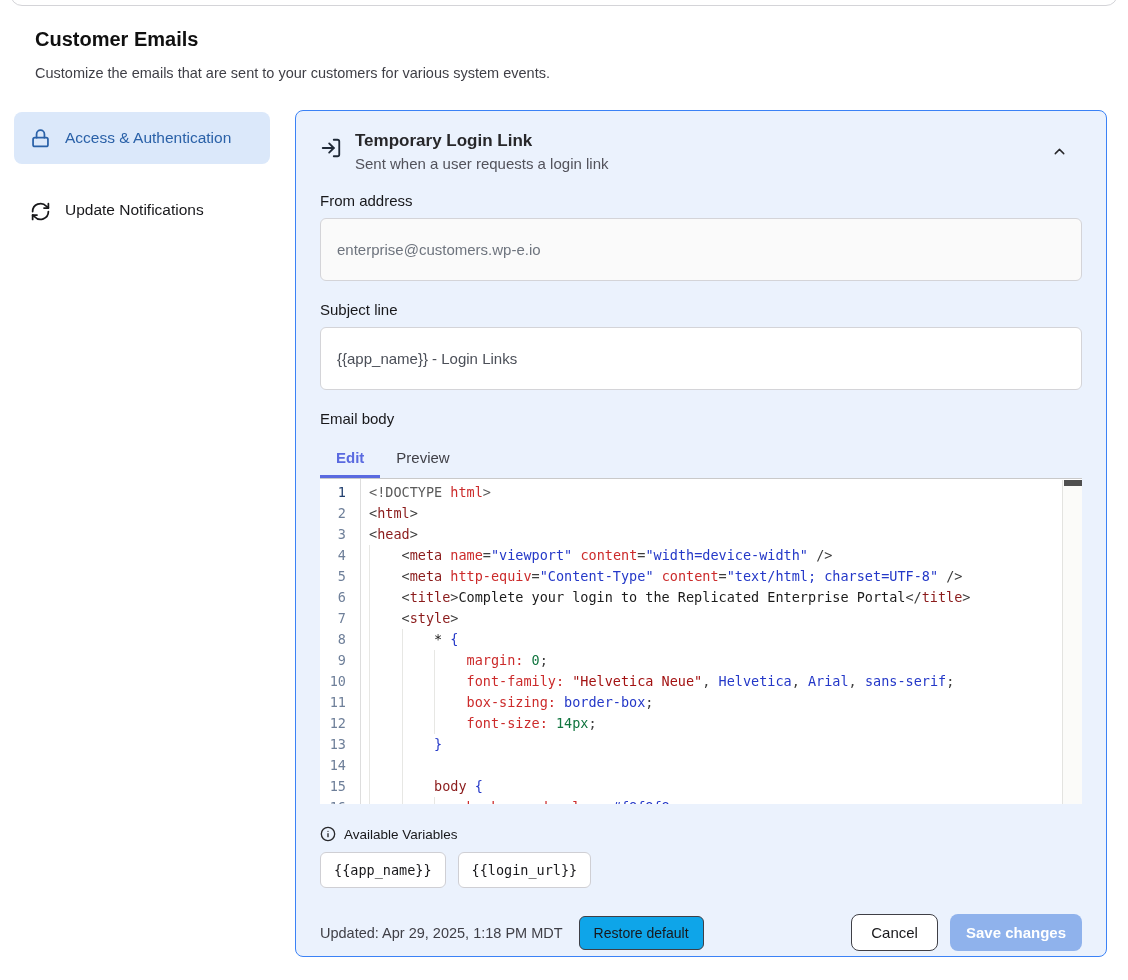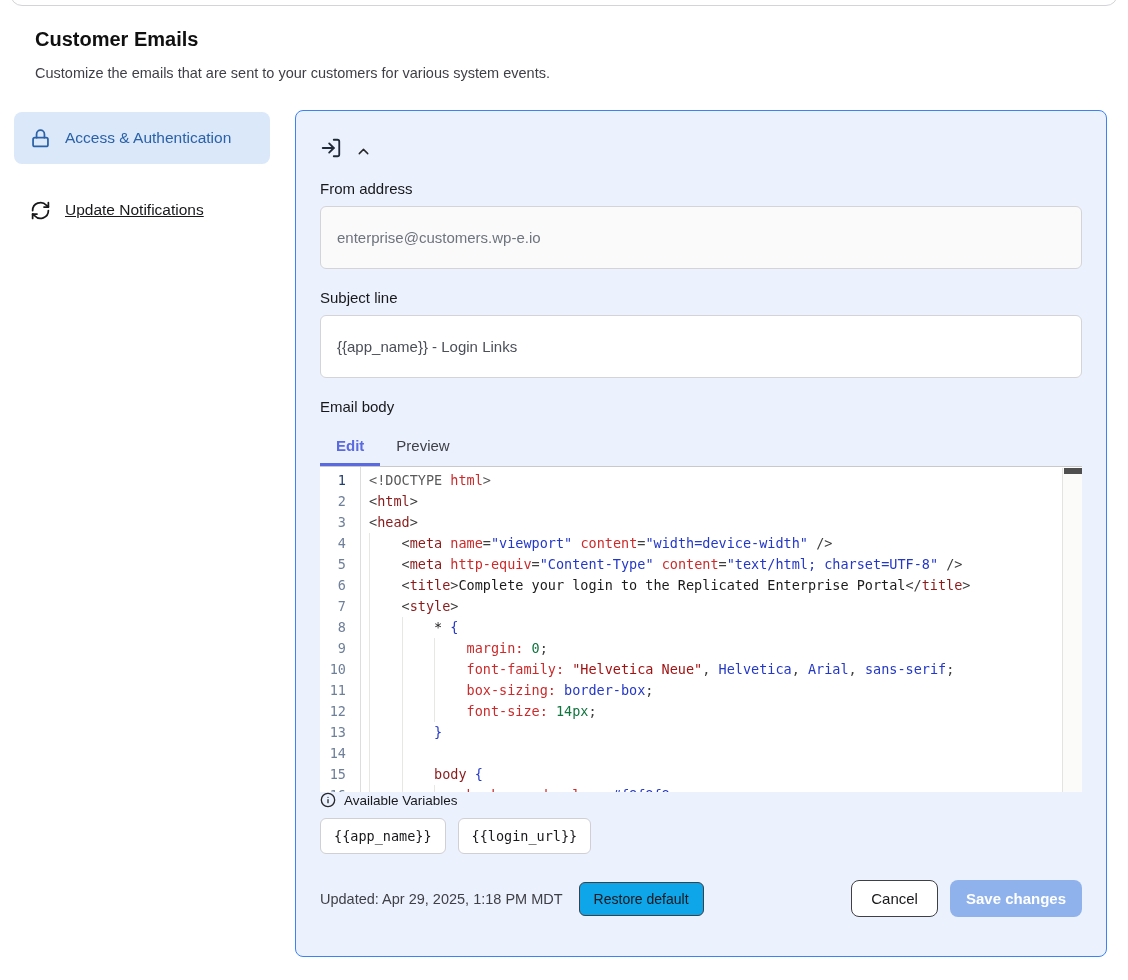--- a/index.html
+++ b/index.html
@@ -11,21 +11,21 @@
     border:1px solid #d4d4d8; border-radius:12px; background:#fff; }
 
   .page-title { position:absolute; left:35px; top:28px; font-size:20px; font-weight:700; color:#101010; }
   .page-sub { position:absolute; left:35px; top:65px; font-size:14.5px; color:#3f3f46; }
 
   
   .sidebar { position:absolute; left:14px; top:112px; width:256px; }
   .side-item { display:flex; gap:14px; padding:14px 16px; border-radius:8px; cursor:pointer;
     font-size:15.5px; font-weight:500; color:#18181b; align-items:flex-start; line-height:1.55; }
   .side-item.active { background:#dbe8fa; color:#2a61a8; }
-  .side-item + .side-item { margin-top:20px; align-items:center;text-decoration:underline; }
+  .side-item + .side-item { margin-top:20px; align-items:flex-end; }
   .side-item .icon { flex:none; width:21px; height:21px; margin-top:2px; }
   .side-item + .side-item .icon { margin-top:0; }
   svg.ic { display:block; width:100%; height:100%; fill:none; stroke:currentColor;
     stroke-width:2; stroke-linecap:round; stroke-linejoin:round; }
 
   
   .panel { position:absolute; left:295px; top:110px; width:812px; height:847px;
     background:#ebf2fd; border:1px solid #3b82f6; border-radius:8px; padding:20px 24px; }
 
   .panel-header { display:flex; gap:13px; margin-bottom:20px; }
@@ -66,21 +66,21 @@
   .tok-brace { color:#2438c8; }
   .tok-cssstr { color:#a31212; }
   .tok-num { color:#11753f; }
   .tok-text { color:#1b1b1b; }
   .tok-sp { color:#1b1b1b; }
   .scrollbar { position:absolute; top:1px; right:0; bottom:0; width:20px;
     background:#fbfbf9; border-left:1px solid #e3e3e0; }
   .scroll-thumb { position:absolute; top:0; left:1px; right:0; height:6px; background:#4f4f4f; cursor:grab; }
 
   
-  .vars-label { display:flex; align-items:center; gap:8px; 
+  .vars-label { display:flex; align-items:center; gap:8px; margin-top:22px;
     font-size:13.5px; color:#18181b; }
   .vars-label .icon { width:16px; height:16px; color:#27272a; }
   .chips { display:flex; gap:12px; margin-top:10px; }
   .chip { font-family:"DejaVu Sans Mono", monospace; font-size:13.5px; padding:9px 13px;
     background:#fff; border:1px solid #cfcfd4; border-radius:6px; color:#18181b; cursor:pointer; }
 
   
   .footer { display:flex; align-items:center; margin-top:26px; }
   .updated { font-size:14.5px; color:#3f3f46; }
   .btn { font-family:inherit; cursor:pointer; }
@@ -126,20 +126,24 @@
 <section class="panel">
 
   <div class="panel-header">
     <span class="ph-icon">
       <svg class="ic" viewBox="0 0 24 24">
           <path d="M15 3h4a2 2 0 0 1 2 2v14a2 2 0 0 1-2 2h-4"></path>
           <polyline points="10 17 15 12 10 7"></polyline>
           <line x1="15" y1="12" x2="3" y2="12"></line>
         </svg>
     </span>
+    <div class="ph-text">
+      <div class="ph-title">Temporary Login Link</div>
+      <div class="ph-sub">Sent when a user requests a login link</div>
+    </div>
     <span class="ph-chevron">
       <svg class="ic" viewBox="0 0 24 24">
           <polyline points="6 15 12 9 18 15"></polyline>
         </svg>
     </span>
   </div>
 
   <div class="field-label">From address</div>
   <input class="input from" readonly="" value="enterprise@customers.wp-e.io" style="">
 

